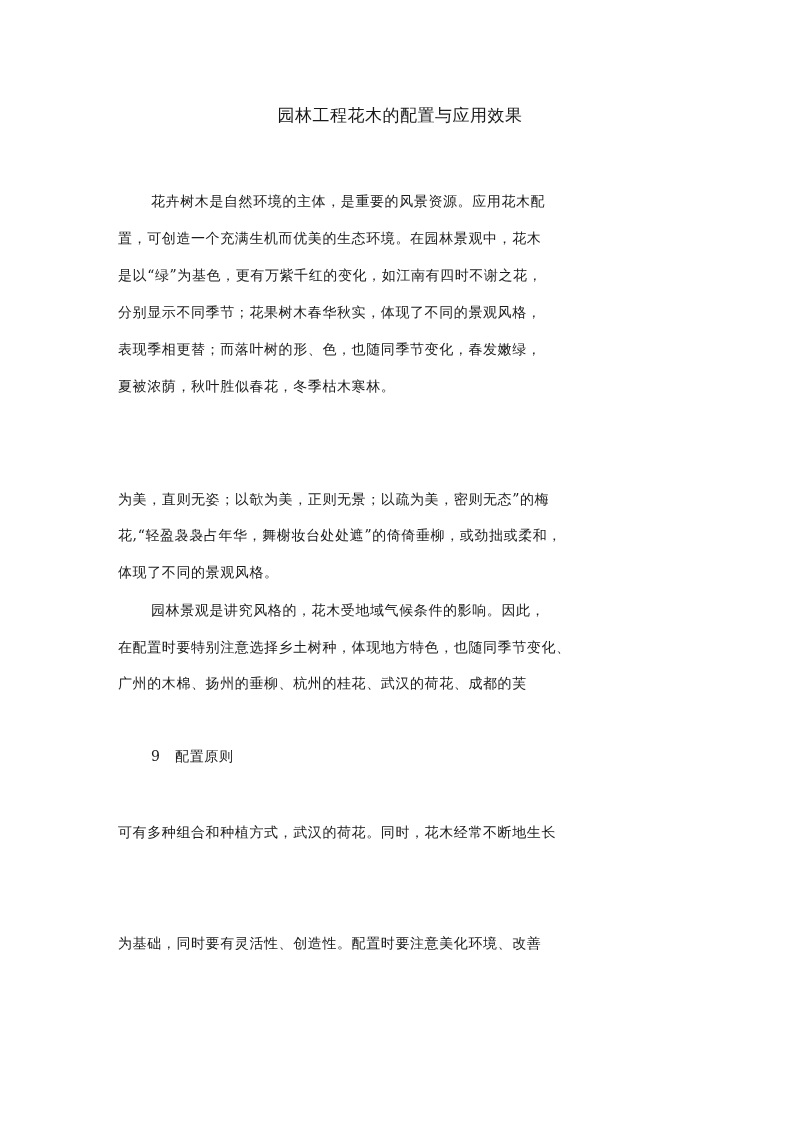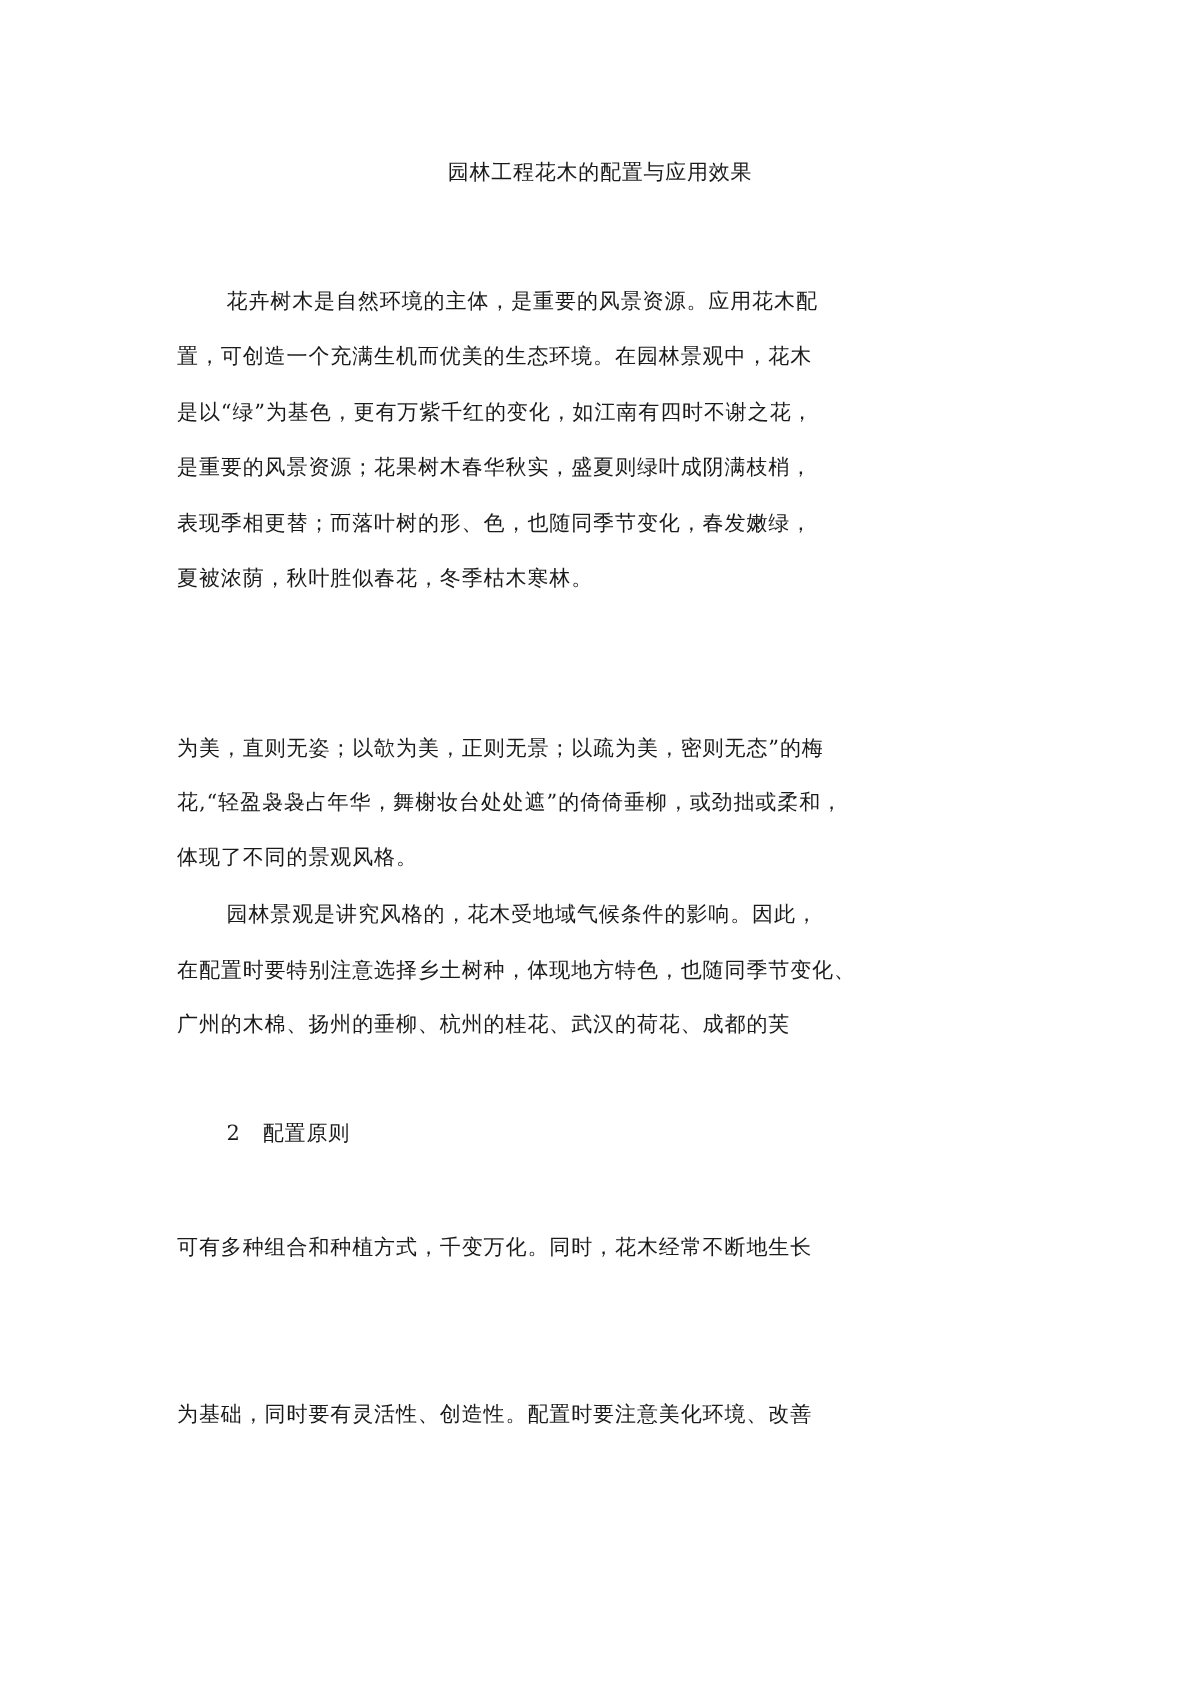--- a/index.html
+++ b/index.html
@@ -1,44 +1,44 @@
 <!DOCTYPE html>
 <html><head>
 <meta charset="utf-8">
 <style>
   html, body { margin: 0; padding: 0; background: #ffffff; }
   body { width: 800px; height: 1132px; position: relative; overflow: hidden;
          font-family: "DejaVu Serif", "Liberation Serif", serif; color: #1a1a1a; }
   .page { position: absolute; left: 0; top: 0; width: 800px; height: 1132px; }
   .title { position: absolute; left: 0; width: 800px; top: 103px; text-align: center;
-           font-size: 14px; line-height: 24px; letter-spacing: 0.5px; }
+           font-size: 17px; line-height: 24px; letter-spacing: 0.5px; }
   .line { position: absolute; left: 118px; font-size: 14px; line-height: 24px;
           white-space: nowrap; letter-spacing: 0.6px; }
   .indent { left: 151px; }
   .heading { left: 151px; }
 </style>
 </head>
 <body>
 
 <div class="page">
   <div class="title">园林工程花木的配置与应用效果</div>
 
   <div class="line indent" style="top:189px">花卉树木是自然环境的主体，是重要的风景资源。应用花木配</div>
   <div class="line" style="top:226px">置，可创造一个充满生机而优美的生态环境。在园林景观中，花木</div>
   <div class="line" style="top:263px">是以“绿”为基色，更有万紫千红的变化，如江南有四时不谢之花，</div>
-  <div class="line" style="top:300px">是重要的风景资源；花果树木春华秋实，盛夏则绿叶成阴满枝梢，</div>
+  <div class="line" style="top:300px">分别显示不同季节；花果树木春华秋实，体现了不同的景观风格，</div>
   <div class="line" style="top:337px">表现季相更替；而落叶树的形、色，也随同季节变化，春发嫩绿，</div>
   <div class="line" style="top:374px">夏被浓荫，秋叶胜似春花，冬季枯木寒林。</div>
 
   <div class="line" style="top:487px">为美，直则无姿；以欹为美，正则无景；以疏为美，密则无态”的梅</div>
   <div class="line" style="top:560px">体现了不同的景观风格。</div>
   <div class="line" style="top:523px">花,“轻盈袅袅占年华，舞榭妆台处处遮”的倚倚垂柳，或劲拙或柔和，</div>
 
   <div class="line indent" style="top:598px">园林景观是讲究风格的，花木受地域气候条件的影响。因此，</div>
   <div class="line" style="top:635px">在配置时要特别注意选择乡土树种，体现地方特色，也随同季节变化、</div>
   <div class="line" style="top:671px">广州的木棉、扬州的垂柳、杭州的桂花、武汉的荷花、成都的芙</div>
 
-  <div class="line heading" style="top:744px">2　配置原则</div>
+  <div class="line heading" style="top:744px">9　配置原则</div>
 
-  <div class="line" style="top:820px">可有多种组合和种植方式，千变万化。同时，花木经常不断地生长</div>
+  <div class="line" style="top:820px">可有多种组合和种植方式，武汉的荷花。同时，花木经常不断地生长</div>
 
   <div class="line" style="top:931px">为基础，同时要有灵活性、创造性。配置时要注意美化环境、改善</div>
 </div>
 
 </body></html>

